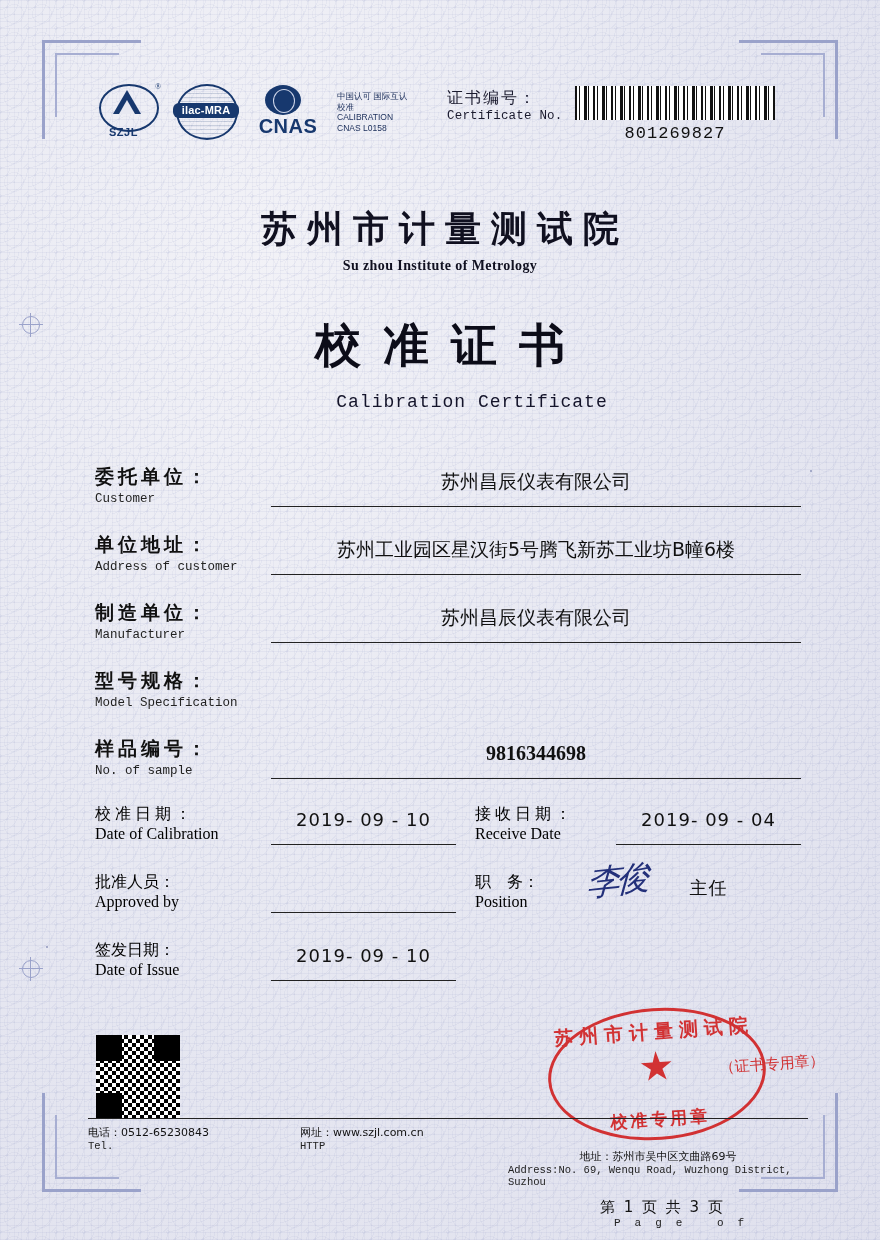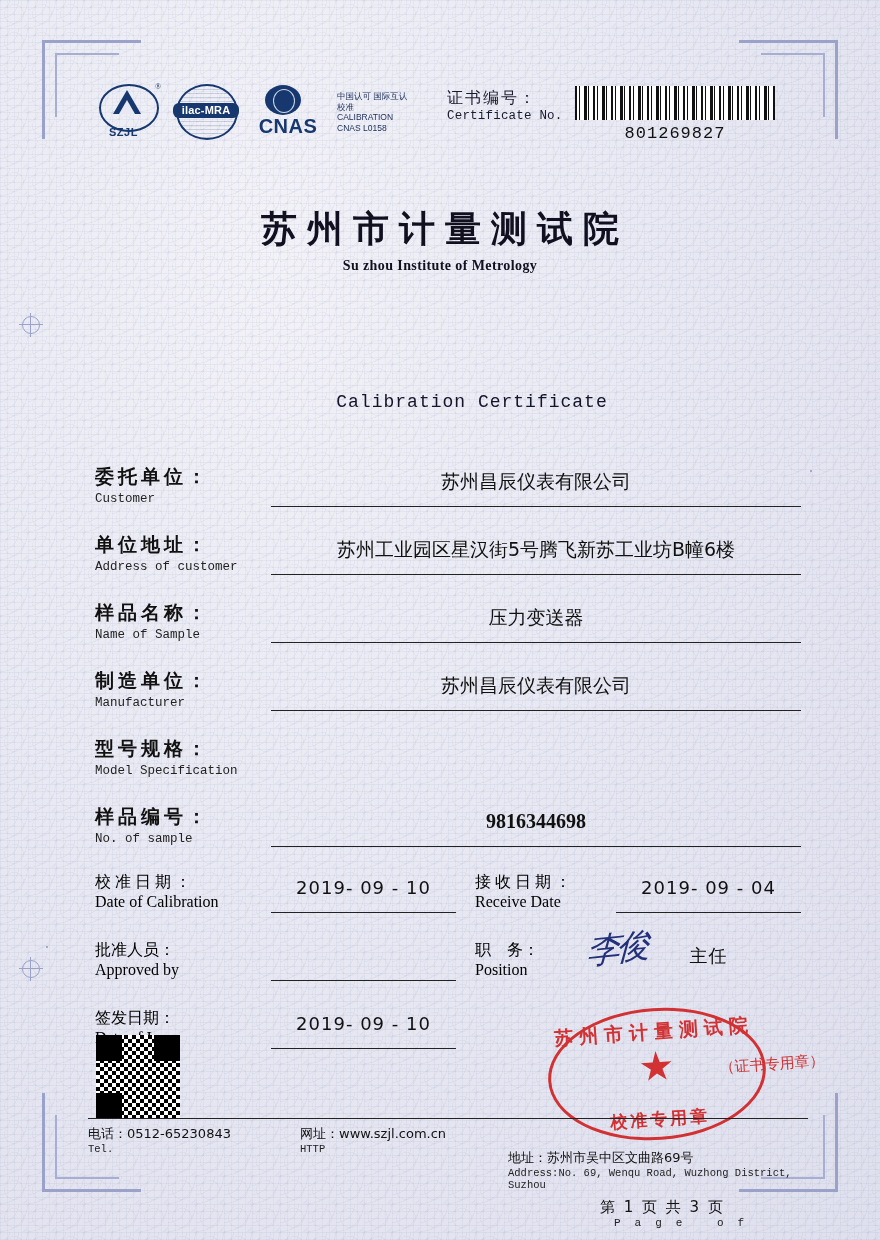--- a/index.html
+++ b/index.html
@@ -158,21 +158,21 @@
     position:absolute;left:0;bottom:6px;width:212px;text-align:center;
     font-size:17px;font-weight:bold;letter-spacing:3px;font-family:"DejaVu Sans",sans-serif;
   }
   .seal .paren{
     position:absolute;right:-62px;top:52px;font-size:15px;color:#d01a1a;font-family:"DejaVu Sans",sans-serif;white-space:nowrap;
   }
 
   
   .footer{position:absolute;left:88px;top:1118px;width:720px;border-top:1.4px solid #222;padding-top:6px;}
   .f-item{position:absolute;top:6px;}
-  .f-cn{font-size:13px;color:#111;font-family:"DejaVu Sans",sans-serif;}
+  .f-cn{font-size:11px;color:#111;font-family:"DejaVu Sans",sans-serif;text-align:center;}
   .f-en{font-size:10.5px;color:#222;font-family:"Liberation Mono",monospace;}
   .page-line{position:absolute;left:600px;top:1162px;width:230px;text-align:left;margin-top:36px;}
   .page-cn{font-size:15px;color:#111;font-family:"DejaVu Sans",sans-serif;letter-spacing:2px;}
   .page-en{font-size:11px;color:#222;font-family:"Liberation Mono",monospace;letter-spacing:14px;padding-left:14px;}
   .speck{position:absolute;width:2px;height:2px;background:#8f96bb;border-radius:50%;}
 </style>
 </head>
 <body>
 
 <div id="page">
@@ -209,47 +209,41 @@
     <div class="cert-no-block">
       <div class="cert-no-cn">证书编号：</div>
       <div class="cert-no-en">Certificate No.</div>
     </div>
     <div class="barcode"></div>
     <div class="barcode-num">801269827</div>
   </div>
 
   <div class="org-cn">苏州市计量测试院</div>
   <div class="org-en">Su zhou Institute of Metrology</div>
+  <div class="title-cn">校准证书</div>
   <div class="title-en">Calibration Certificate</div>
 
   <div class="form">
 
     <div class="row">
       <div class="lab">
         <div class="cn">委托单位：</div>
         <div class="en">Customer</div>
       </div>
       <div class="val">苏州昌辰仪表有限公司</div>
     </div>
 
     <div class="row">
       <div class="lab">
         <div class="cn">单位地址：</div>
         <div class="en">Address of customer</div>
       </div>
       <div class="val">苏州工业园区星汉街5号腾飞新苏工业坊B幢6楼</div>
     </div>
 
-    <div class="row">
-      <div class="lab">
-        <div class="cn">样品名称：</div>
-        <div class="en">Name of Sample</div>
-      </div>
-      <div class="val">压力变送器</div>
-    </div>
 
     <div class="row">
       <div class="lab">
         <div class="cn">制造单位：</div>
         <div class="en">Manufacturer</div>
       </div>
       <div class="val">苏州昌辰仪表有限公司</div>
     </div>
 
     <div class="row">

